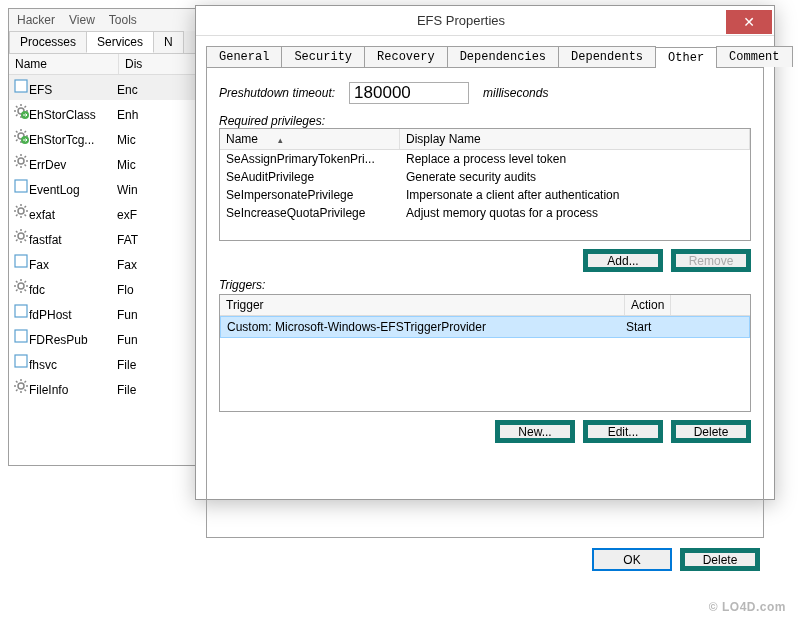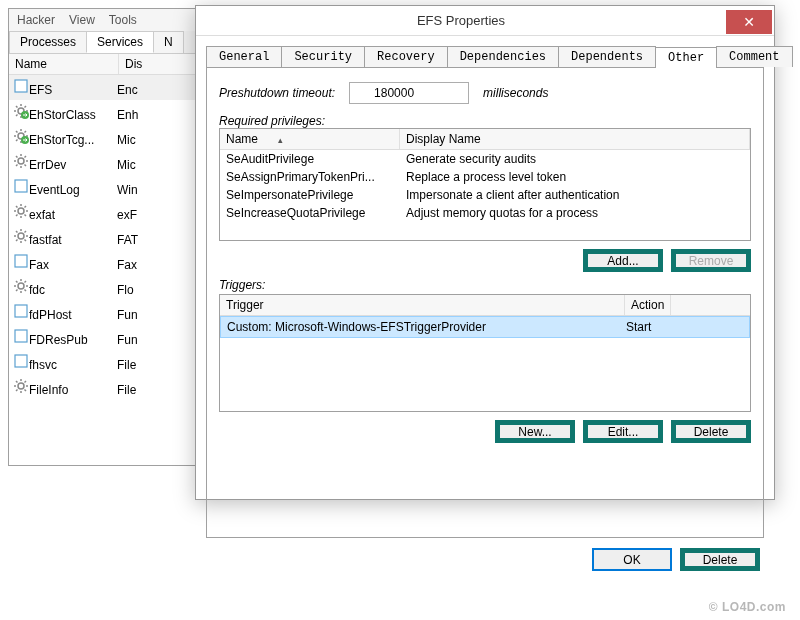--- a/index.html
+++ b/index.html
@@ -136,23 +136,23 @@
 .field-row {
   display: flex;
   align-items: center;
   gap: 14px;
   margin-bottom: 10px;
 }
 .textbox {
   width: 120px;
   height: 22px;
   border: 1px solid #adadad;
-  padding: 2px 24px;
+  padding: 2px 4px;
   font-family: inherit;
-  font-size: 12px;
+  font-size: 17px;
 }
 .label { font-size: 12px; font-style: italic; }
 .listview {
   border: 1px solid #a0a0a0;
   background: #fff;
 }
 .lv-header {
   display: flex;
   background: #f7f7f7;
   border-bottom: 1px solid #ddd;
@@ -444,26 +444,26 @@
         <span class="label">milliseconds</span>
       </div>
       <div class="label">Required privileges:</div>
       <div class="listview">
         <div class="lv-header">
           <div class="lv-col priv-name"><span>Name</span><span class="sort-arrow">▴</span></div>
           <div class="lv-col priv-disp">Display Name</div>
         </div>
         <div class="lv-body priv-body" id="priv-body">
             <div class="lv-row">
+              <div class="c1">SeAssignPrimaryTokenPri...</div>
+              <div class="c2">Replace a process level token</div>
+            </div>
+            <div class="lv-row">
               <div class="c1">SeAuditPrivilege</div>
               <div class="c2">Generate security audits</div>
-            </div>
-            <div class="lv-row">
-              <div class="c1">SeAssignPrimaryTokenPri...</div>
-              <div class="c2">Replace a process level token</div>
             </div>
             <div class="lv-row">
               <div class="c1">SeImpersonatePrivilege</div>
               <div class="c2">Impersonate a client after authentication</div>
             </div>
             <div class="lv-row">
               <div class="c1">SeIncreaseQuotaPrivilege</div>
               <div class="c2">Adjust memory quotas for a process</div>
             </div>
           </div>

